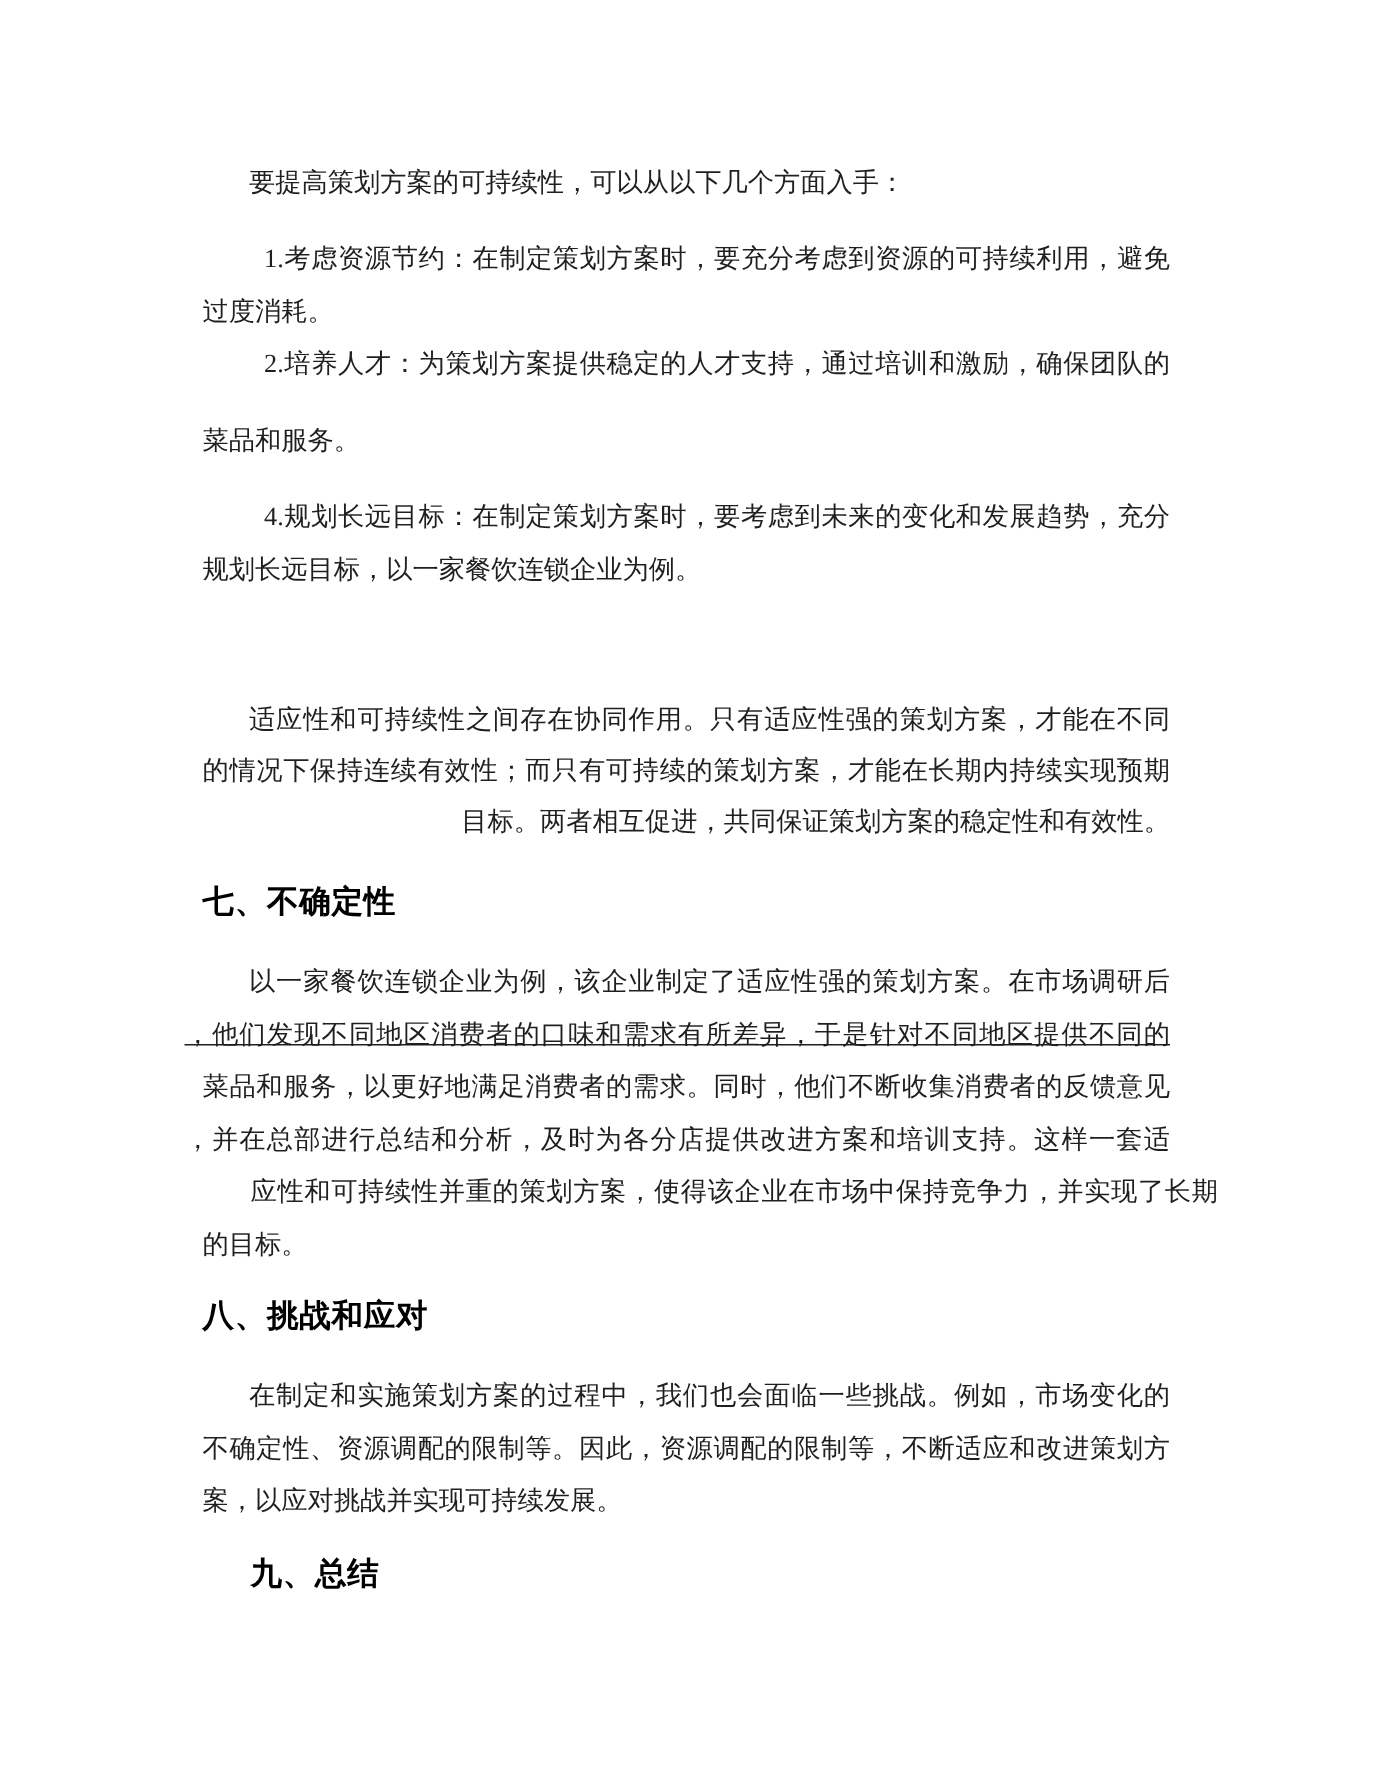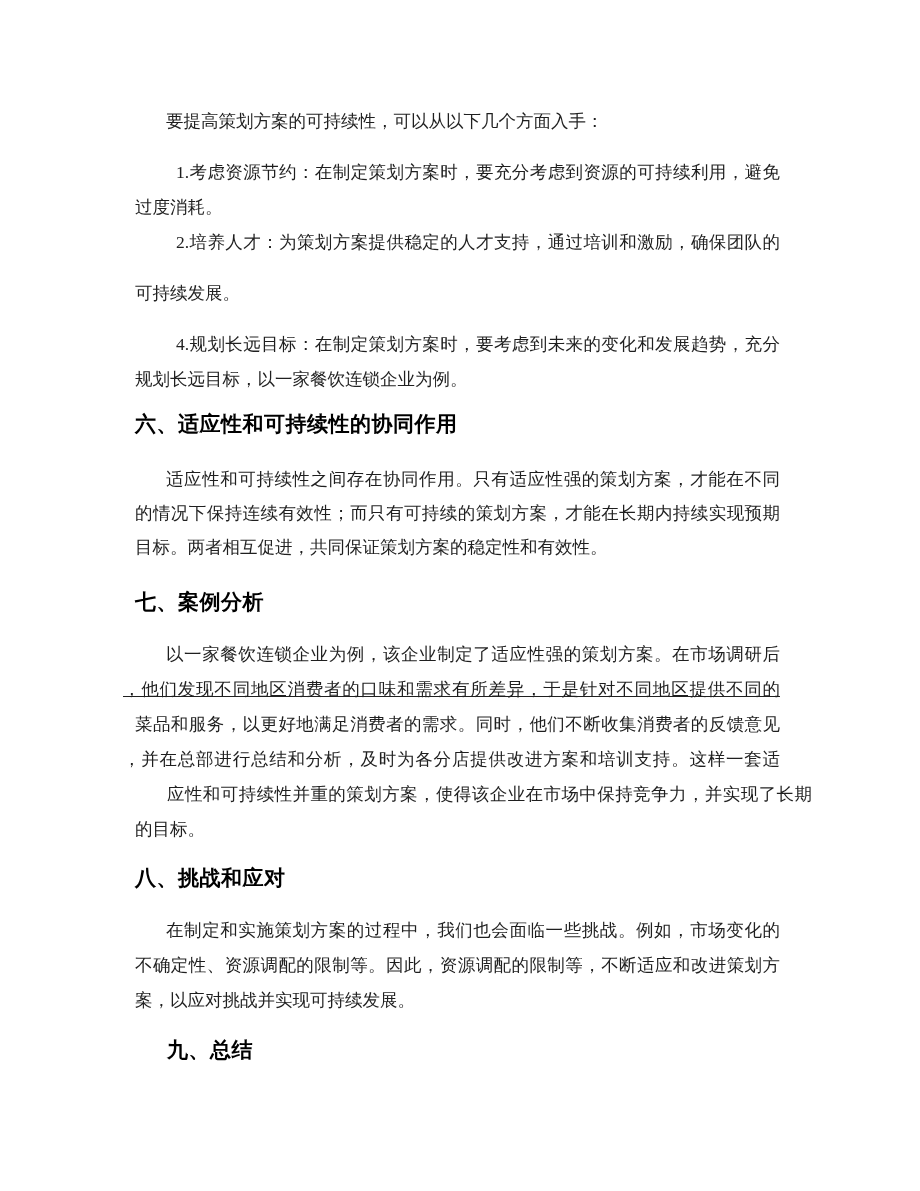--- a/index.html
+++ b/index.html
@@ -61,33 +61,32 @@
   <div class="content-layer">
       <div>
         <div class="line" style="top: 110px; padding-left: 31px;">要提高策划方案的可持续性，可以从以下几个方面入手：</div>
       </div>
       <div>
         <div class="line fill" style="top: 161px; padding-left: 41px;">1.考虑资源节约：在制定策划方案时，要充分考虑到资源的可持续利用，避免</div>
         <div class="line" style="top: 196px;">过度消耗。</div>
       </div>
       <div>
         <div class="line fill" style="top: 231px; padding-left: 41px;">2.培养人才：为策划方案提供稳定的人才支持，通过培训和激励，确保团队的</div>
-        <div class="line" style="top: 282px;">可持续发展。</div>
+        <div class="line" style="top: 282px;">菜品和服务。</div>
       </div>
       <div>
         <div class="line fill" style="top: 333px; padding-left: 41px;">4.规划长远目标：在制定策划方案时，要考虑到未来的变化和发展趋势，充分</div>
         <div class="line" style="top: 368px;">规划长远目标，以一家餐饮连锁企业为例。</div>
       </div>
-      <div class="heading" style="top: 411px;">六、适应性和可持续性的协同作用</div>
       <div>
         <div class="line fill" style="top: 468px; padding-left: 31px;">适应性和可持续性之间存在协同作用。只有适应性强的策划方案，才能在不同</div>
         <div class="line fill" style="top: 502px;">的情况下保持连续有效性；而只有可持续的策划方案，才能在长期内持续实现预期</div>
-        <div class="line" style="top: 536px;">目标。两者相互促进，共同保证策划方案的稳定性和有效性。</div>
+        <div class="line" style="top: 536px; text-align: right;">目标。两者相互促进，共同保证策划方案的稳定性和有效性。</div>
       </div>
-      <div class="heading" style="top: 589px;">七、案例分析</div>
+      <div class="heading" style="top: 589px;">七、不确定性</div>
       <div>
         <div class="line fill" style="top: 643px; padding-left: 31px;">以一家餐饮连锁企业为例，该企业制定了适应性强的策划方案。在市场调研后</div>
         <div class="line fill" style="top: 678px; left: 123px; width: 657px; text-decoration: underline;">，他们发现不同地区消费者的口味和需求有所差异，于是针对不同地区提供不同的</div>
         <div class="line fill" style="top: 713px;">菜品和服务，以更好地满足消费者的需求。同时，他们不断收集消费者的反馈意见</div>
         <div class="line fill" style="top: 748px; left: 123px; width: 657px;">，并在总部进行总结和分析，及时为各分店提供改进方案和培训支持。这样一套适</div>
         <div class="line fill" style="top: 783px; margin-left: 32px;">应性和可持续性并重的策划方案，使得该企业在市场中保持竞争力，并实现了长期</div>
         <div class="line" style="top: 818px;">的目标。</div>
       </div>
       <div class="heading" style="top: 865px;">八、挑战和应对</div>
       <div>

